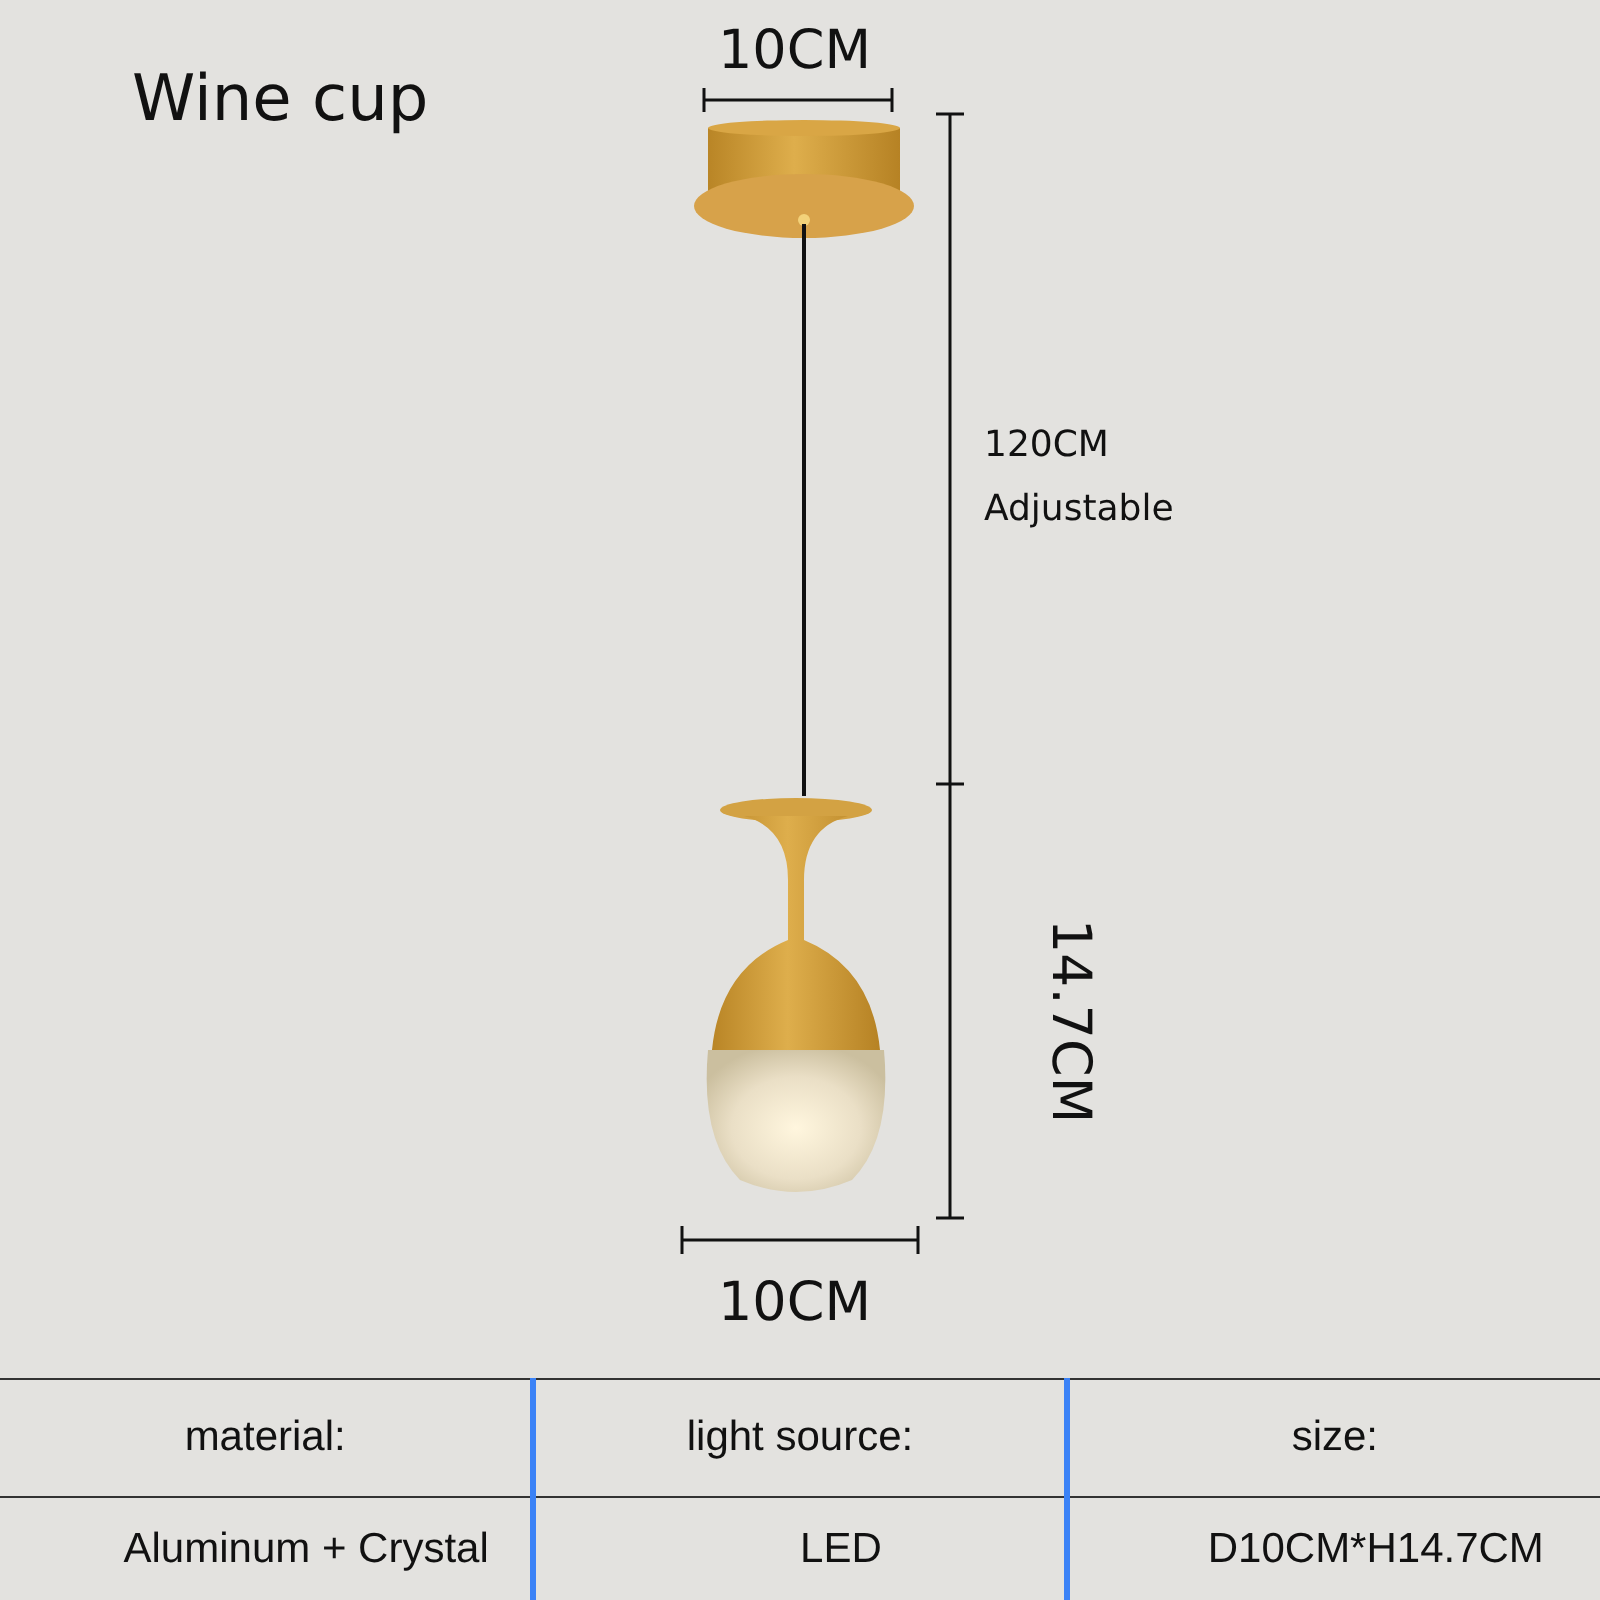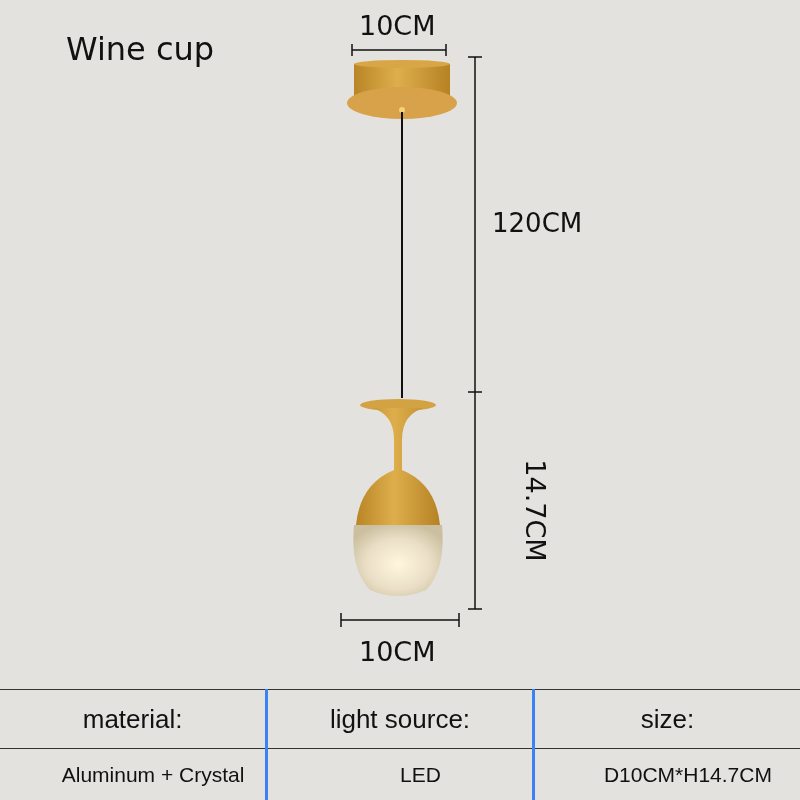--- a/index.html
+++ b/index.html
@@ -7,34 +7,34 @@
       width: 800px; height: 800px; position: relative; overflow: hidden;
       background: #e3e2df;
       font-family: "DejaVu Sans", sans-serif;
       color: #111;
     }
     .abs { position: absolute; }
     .title { left: 66px; top: 30px; font-size: 32px; }
     .dim { font-size: 27px; white-space: nowrap; }
     .dim-top { left: 359px; top: 10px; }
     .dim-bottom { left: 359px; top: 636px; }
-    .dim-cord { left: 492px; top: 207px; font-size: 26px; line-height: 32px; }
+    .dim-cord { left: 492px; top: 207px; font-size: 18px; line-height: 32px; }
     .dim-vert { left: 484px; top: 495px; transform: rotate(90deg); transform-origin: center; }
     svg.drawing { position: absolute; left: 0; top: 0; }
     table.spec {
       position: absolute; left: 0; top: 689px; width: 800px; height: 111px;
       border-collapse: collapse; table-layout: fixed;
       font-family: "Liberation Sans", sans-serif;
     }
     table.spec td {
       border-top: 1px solid #333; border-left: 3px solid #3b82f6;
       text-align: center; vertical-align: middle; padding: 0;
     }
     table.spec td:first-child { border-left: none; }
-    table.spec tr.head td { height: 58px; font-size: 26px; }
+    table.spec tr.head td { height: 58px; font-size: 21px; }
     table.spec tr.vals td { height: 52px; font-size: 21px; padding-left: 41px; }
   </style>
 </head>
 <body>
 
 <div class="abs title">Wine cup</div>
 
 <svg class="drawing" width="800" height="690" viewBox="0 0 800 690">
   <defs>
     <linearGradient id="gold" x1="0" x2="1" y1="0" y2="0">
@@ -83,20 +83,21 @@
   <g>
     <line x1="341" y1="620" x2="459" y2="620" stroke="#111" stroke-width="1.5"></line>
     <line x1="341" y1="613" x2="341" y2="627" stroke="#111" stroke-width="1.5"></line>
     <line x1="459" y1="613" x2="459" y2="627" stroke="#111" stroke-width="1.5"></line>
   </g>
 </svg>
 
 <div class="abs dim dim-top">10CM</div>
 <div class="abs dim-cord">
   <div>120CM</div>
+  <div>Adjustable</div>
 </div>
 <div class="abs dim dim-vert">14.7CM</div>
 <div class="abs dim dim-bottom">10CM</div>
 
 <table class="spec">
   <tbody>
       <tr class="head">
     <td>material:</td>
     <td>light source:</td>
     <td>size:</td>

